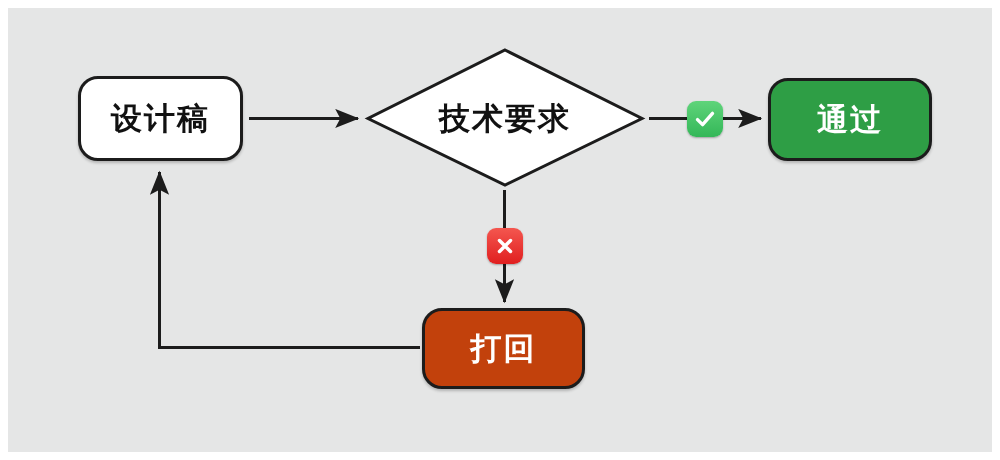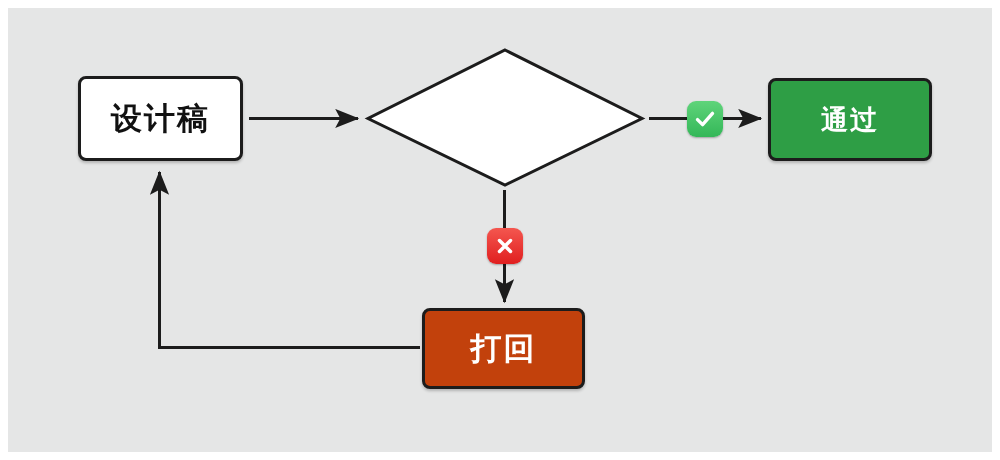--- a/index.html
+++ b/index.html
@@ -35,41 +35,41 @@
     box-sizing: border-box;
     display: flex;
     align-items: center;
     justify-content: center;
     text-align: center;
     line-height: 1.1;
     letter-spacing: 2px;
   }
   .node-rect {
     border: 3px solid #1c1c1c;
-    border-radius: 8px;
+    border-radius: 20px;
     box-shadow: 0 2px 3px rgba(0,0,0,0.22);
   }
   #node-design {
     left: 78px;
     top: 76px;
     width: 165px;
     height: 85px;
     background: #ffffff;
     color: #111111;
     font-size: 31px;
     font-weight: 700;
   }
   #node-pass {
     left: 768px;
     top: 78px;
     width: 164px;
     height: 83px;
     background: #2e9e45;
     color: #ffffff;
-    font-size: 27px;
+    font-size: 31px;
     font-weight: 700;
   }
   #node-reject {
     left: 422px;
     top: 308px;
     width: 163px;
     height: 81px;
     background: #c2410c;
     color: #ffffff;
     font-size: 31px;
@@ -152,20 +152,23 @@
 
     <g>
       <polygon points="505,50 642,118.5 505,185 368,118.5" fill="#ffffff" stroke="#1c1c1c" stroke-width="3" stroke-linejoin="miter"></polygon>
     </g>
   </svg>
 
   <div class="node node-rect" id="node-design">
     <span>设计稿</span>
   </div>
 
+  <div class="node" id="node-decision">
+    <span class="diamond-label">技术要求</span>
+  </div>
 
   <div class="node node-rect" id="node-pass">
     <span>通过</span>
   </div>
 
   <div class="node node-rect" id="node-reject">
     <span>打回</span>
   </div>
 
   <div class="badge" id="badge-yes">

